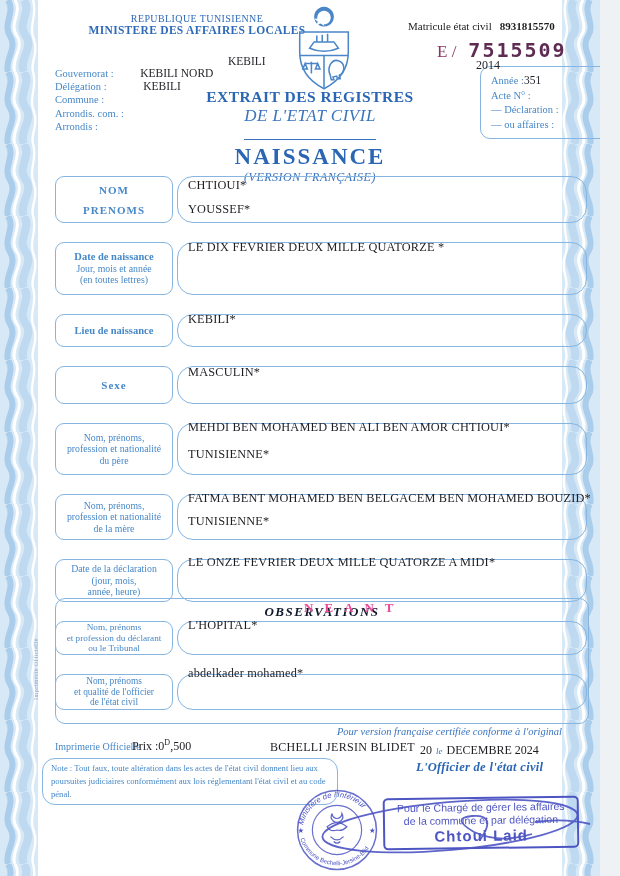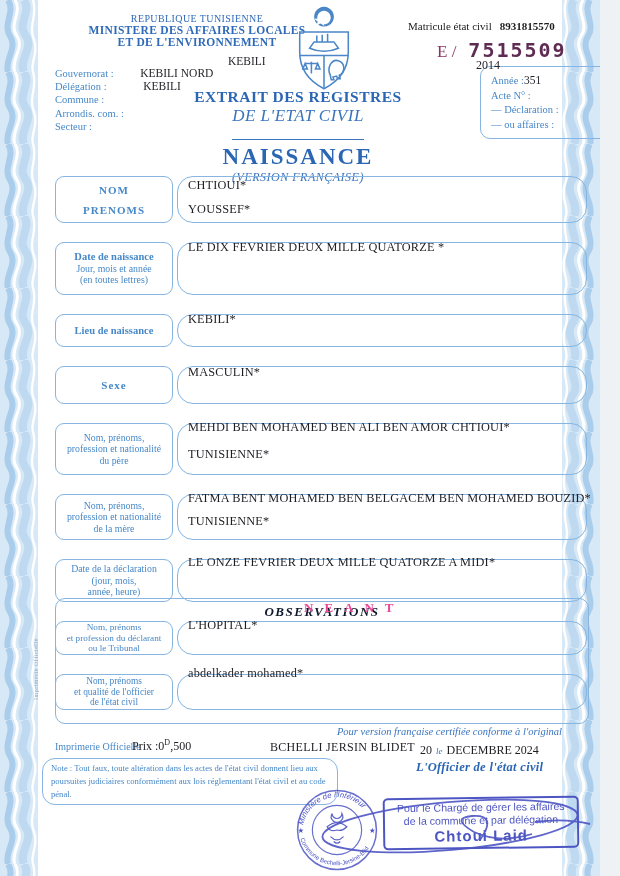--- a/index.html
+++ b/index.html
@@ -88,42 +88,41 @@
         <path d="M21 0 C 13 12, 28 24, 19 36 C 11 48, 26 60, 21 72" stroke="#ffffff" fill="none" stroke-width="3"></path>
         <path d="M4 0 C -1 14, 9 26, 3 40 C -2 54, 7 62, 4 72" stroke="#ffffff" fill="none" stroke-width="2.4"></path>
       </pattern>
     </defs>
     <rect width="38" height="876" fill="url(#wvR)"></rect>
   </svg>
 
   <div class="abs center" style="left:62px;top:13px;width:270px;">
     <div class="hdr-blue small-caps">REPUBLIQUE TUNISIENNE</div>
     <div class="ministry">MINISTERE DES AFFAIRES LOCALES</div>
-    <div class="ministry">ET DE L'ENVIRONNEMENT</div>
   </div>
   <div class="abs typed" style="left:228px;top:55px;font-size:11.5px;">KEBILI</div>
   <div class="abs" style="left:55px;top:67px;width:270px;">
     <div class="admin-line">
       <span>Gouvernorat :</span>
       <span class="admin-val" style="padding-left:24px;">KEBILI NORD</span>
     </div>
     <div class="admin-line">
       <span>Délégation :</span>
       <span class="admin-val" style="padding-left:34px;">KEBILI</span>
     </div>
     <div class="admin-line">
       <span>Commune :</span>
       <span class="admin-val"></span>
     </div>
     <div class="admin-line">
       <span>Arrondis. com. :</span>
       <span class="admin-val"></span>
     </div>
     <div class="admin-line">
-      <span>Secteur :</span>
+      <span>Arrondis :</span>
       <span class="admin-val"></span>
     </div>
   </div>
 
   <svg class="abs" style="left:288px;top:4px;" width="72" height="92" viewBox="0 0 80 100">
     <g stroke="#4a86c8" fill="none" stroke-width="1.7">
       <path fill-rule="evenodd" fill="#4a86c8" stroke="none" d="M40 2 a 11 11 0 1 0 0.02 0 Z M 40 6.5 a 7.5 7.5 0 1 1 -0.02 0 Z"></path>
       <path d="M36 10 l2 5 5 .3 -4 3 1.4 5 -4.4 -3 -4.4 3 1.4 -5 -4 -3 5 -.3 z" fill="#ffffff" stroke="none"></path>
       <path d="M13 30 H 67 V 52 C 67 72 56 85 40 93 C 24 85 13 72 13 52 Z"></path>
       <path d="M13 56 H 67 M 40 56 V 92"></path>
@@ -145,21 +144,21 @@
   <div class="abs typed" style="left:476px;top:58px;font-size:12px;z-index:3;">2014</div>
   <div class="abs acte-box" style="left:432px;top:66px;width:154px;margin-left:48px;">
     <div>
       <span>Année :</span><span class="typed" style="font-size:11.5px;">351</span>
     </div>
     <div>Acte N° :</div>
     <div>— Déclaration :</div>
     <div>— ou affaires :</div>
   </div>
 
-  <div class="abs center" style="left:158px;top:88px;width:280px;">
+  <div class="abs center" style="left:170px;top:88px;width:280px;">
     <div class="t1">EXTRAIT DES REGISTRES</div>
     <div><span class="t2">DE L'ETAT CIVIL</span></div>
     <div class="t3" style="margin-top:4px;">NAISSANCE</div>
     <div class="t4">(VERSION FRANÇAISE)</div>
   </div>
 
   <div class="form">
     <div class="row" style="height:47px;">
       <div class="lbl big">
         <div>NOM</div>

